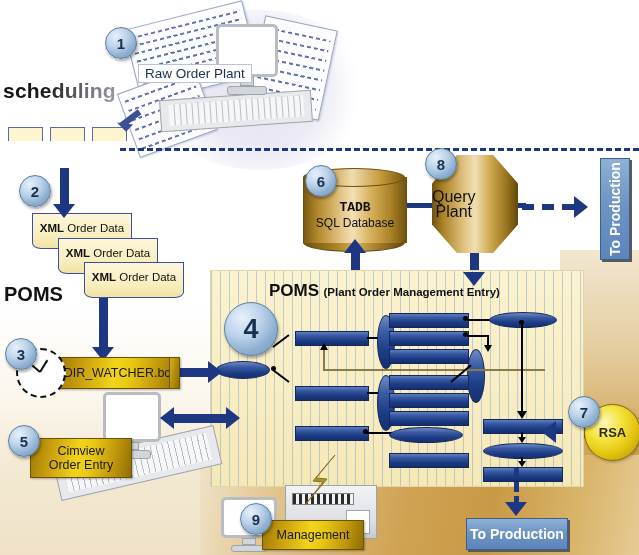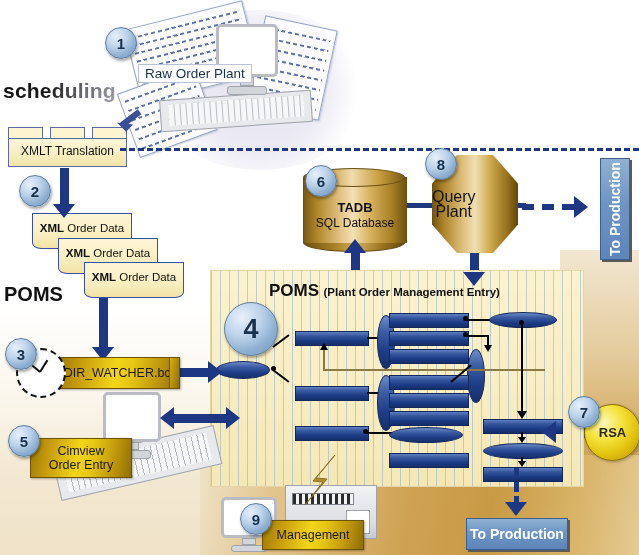--- a/index.html
+++ b/index.html
@@ -64,21 +64,21 @@
   .cyl-body{position:absolute;left:0;top:9px;width:102px;height:66px;
     background:linear-gradient(90deg,#7a5a12 0%,#b48a2c 14%,#e3c485 36%,#f3e0b5 48%,#d9b460 64%,#a87f24 86%,#6f5210 100%);
     border-left:1px solid #6b4f10;border-right:1px solid #6b4f10;}
   .cyl-top{position:absolute;left:0;top:0;width:102px;height:19px;border-radius:50%;
     background:linear-gradient(90deg,#7a5a12,#c79c3c 22%,#f0dcae 48%,#c79c3c 76%,#7a5a12);
     border:1px solid #6b4f10;box-sizing:border-box;}
   .cyl-bot{position:absolute;left:0;top:65px;width:102px;height:19px;border-radius:50%;
     background:linear-gradient(90deg,#6b4f10,#a87f24 30%,#d2ae5d 52%,#9b7420 78%,#63490e);
     border:1px solid #5e450d;box-sizing:border-box;}
   .cyl-txt{position:absolute;left:0;right:0;top:32px;text-align:center;z-index:3;color:#111;}
-  .cyl-txt .t1{font-size:13px;font-weight:bold;display:block;}
+  .cyl-txt .t1{font-size:13px;font-weight:bold;display:block;font-family:Liberation Mono, monospace;}
   .cyl-txt .t2{font-size:12px;display:block;margin-top:1px;}
 
   
   .octa{position:absolute;left:432px;top:155px;width:86px;height:98px;z-index:16;
     clip-path:polygon(29% 0,71% 0,100% 29%,100% 71%,71% 100%,29% 100%,0 71%,0 29%);
     background:linear-gradient(90deg,#6f5210 0%,#a87f24 12%,#dcbe79 35%,#f0dfb4 50%,#cfa84c 68%,#95701c 88%,#604609 100%);
     display:flex;align-items:center;justify-content:flex-start;text-align:center;
     font-size:16px;line-height:15px;color:#111;}
 
   
@@ -234,23 +234,20 @@
 
   <div class="ar-head hd-ul" style="position:absolute;left:120px;top:117px;z-index:23;"></div>
   <div class="ar-shaft" style="left:122px;top:122px;width:22px;height:6px;transform:rotate(-37deg);transform-origin:0 50%;background:#3b4f96;z-index:22;"></div>
 
   <div class="dashline" style="left:120px;top:148px;width:519px;"></div>
 
   <div class="xmlt-wrap">
     <div class="xmlt-tab" style="left:0;"></div>
     <div class="xmlt-tab" style="left:42px;"></div>
     <div class="xmlt-tab" style="left:84px;"></div>
-    <div class="xmlt-body">
-      <span>XMLT Translation</span>
-    </div>
   </div>
 
   <div class="badge" style="left:19px;top:175px;">
       <span>2</span>
     </div>
 
   <div class="ar-shaft" style="left:60px;top:168px;width:9px;height:38px;"></div>
   <div class="ar-head hd-down" style="position:absolute;left:53px;top:204px;z-index:24;"></div>
 
   <div class="doc" style="left:32px;top:213px;">

